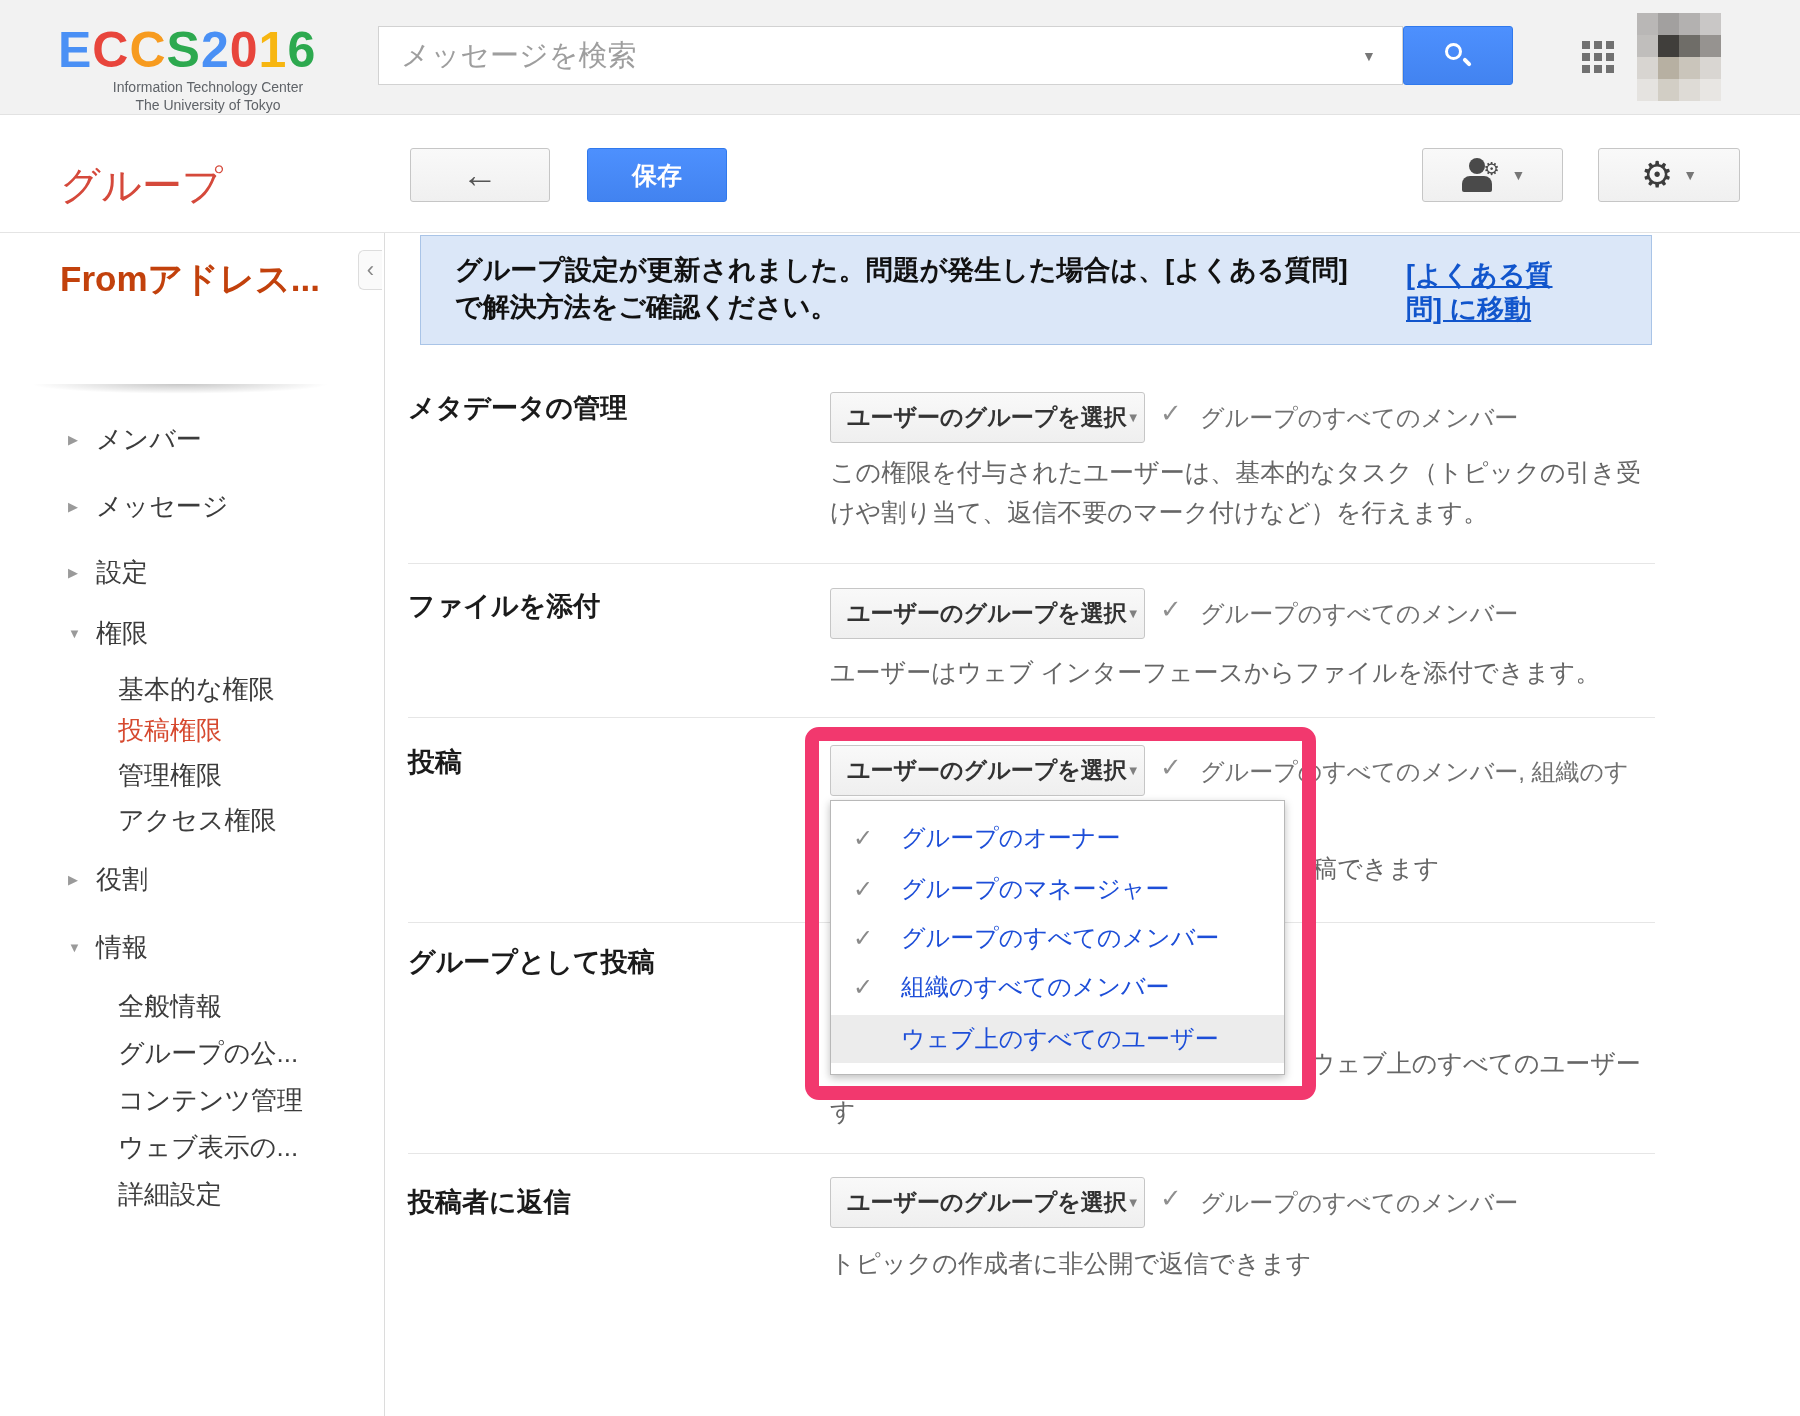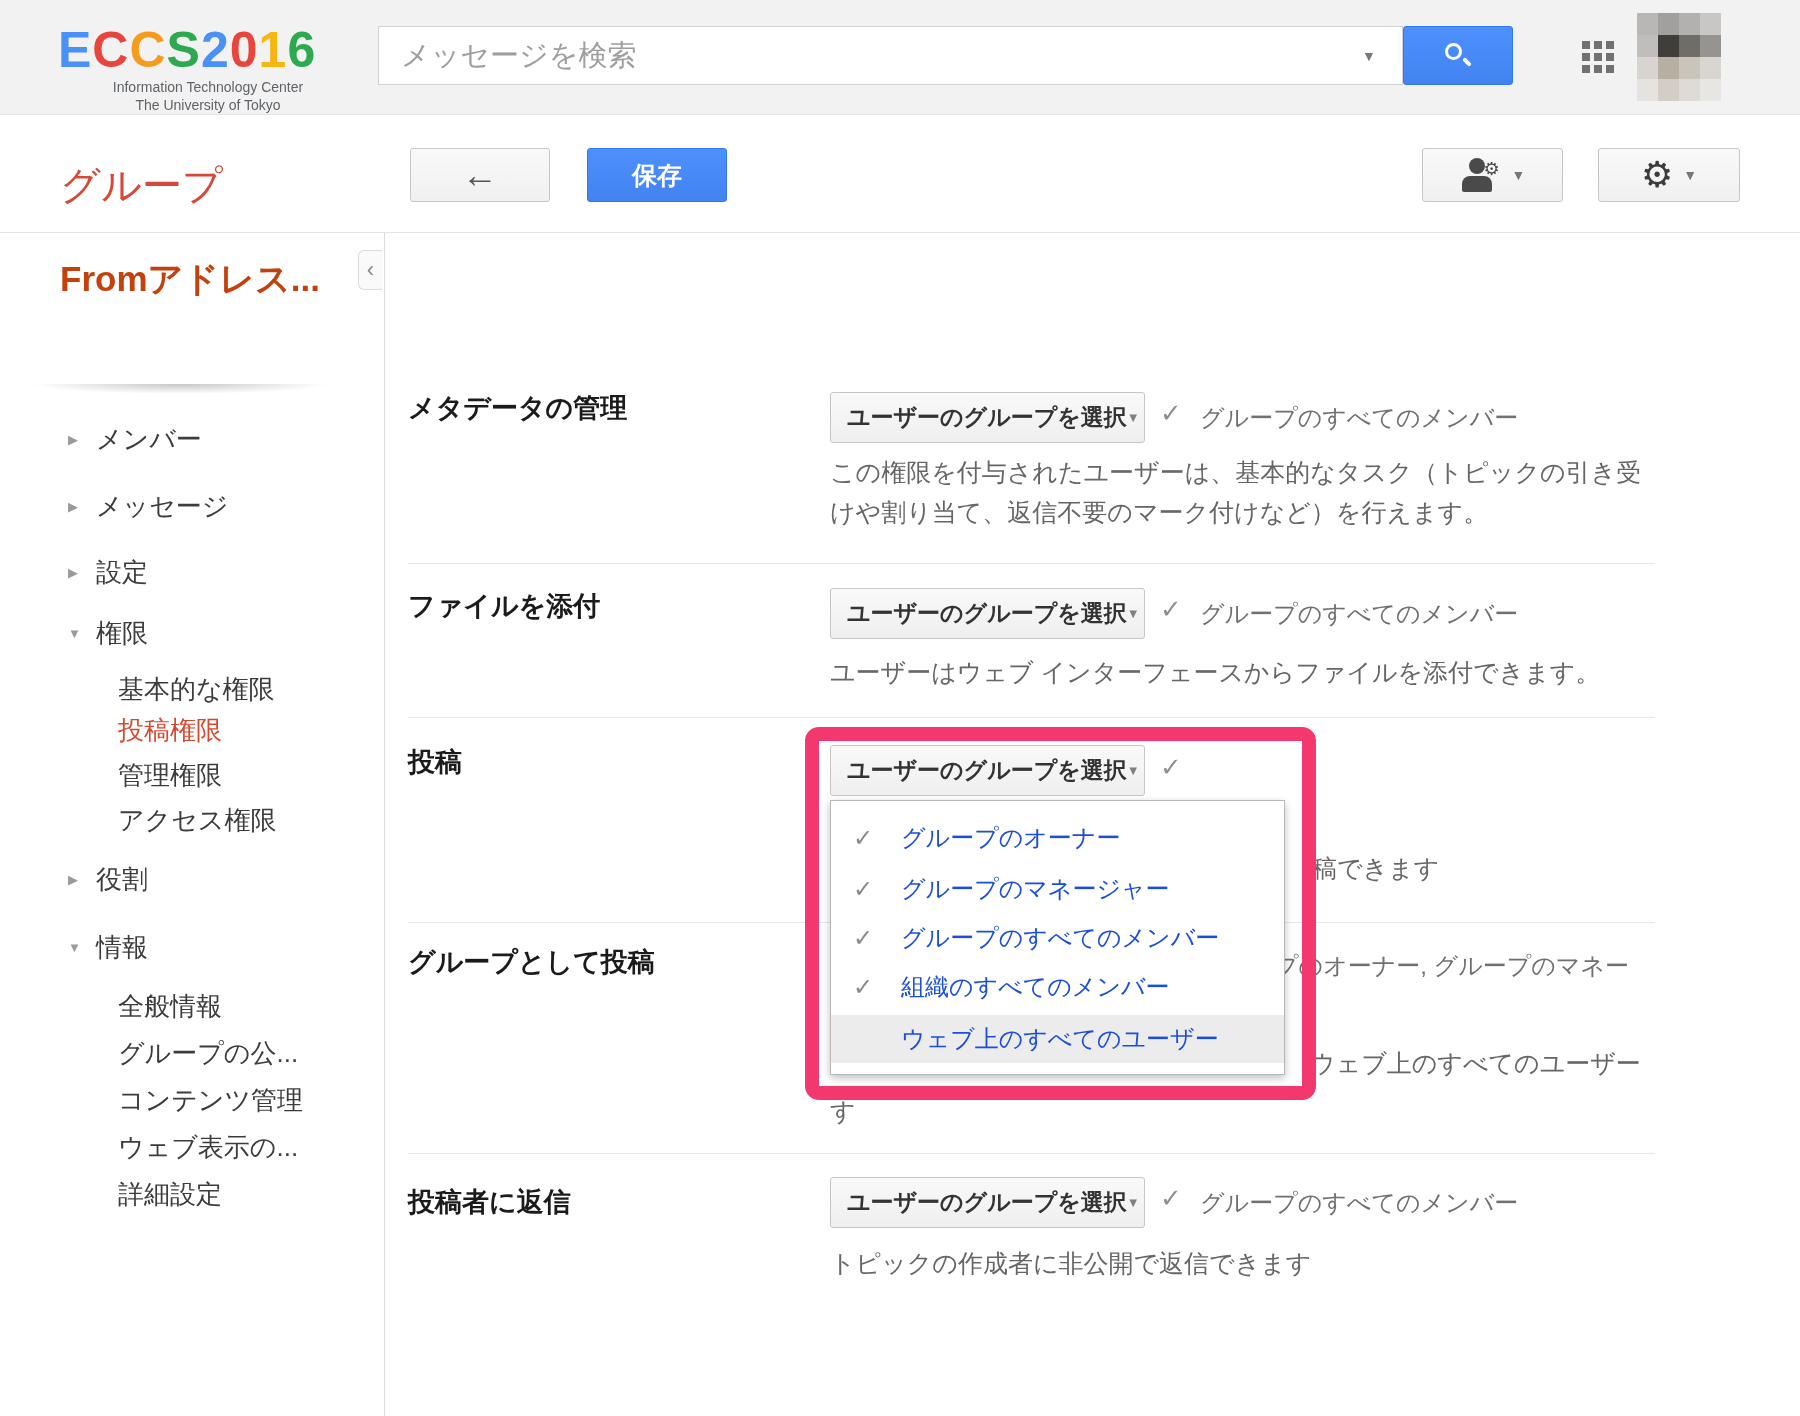--- a/index.html
+++ b/index.html
@@ -201,20 +201,30 @@
   <div class="snav l2" style="top:1083px">
       <span>コンテンツ管理</span>
     </div>
   <div class="snav l2" style="top:1130px">
       <span>ウェブ表示の...</span>
     </div>
   <div class="snav l2" style="top:1177px">
       <span>詳細設定</span>
     </div>
 
+  <div class="abs banner">
+    <div class="banner-text">
+      <div>グループ設定が更新されました。問題が発生した場合は、[よくある質問]</div>
+      <div>で解決方法をご確認ください。</div>
+    </div>
+    <div class="banner-link">
+      <div>[よくある質</div>
+      <div>問] に移動</div>
+    </div>
+  </div>
 
   <div class="abs rowlabel" style="left:408px;top:390px">メタデータの管理</div>
   <div class="abs ddbtn" style="left:830px;top:392px">
     <span class="ddlabel">ユーザーのグループを選択</span>
     <span class="caret">▼</span>
   </div>
   <span class="abs check" style="left:1160px;top:398px">✓</span>
   <span class="abs seltxt" style="left:1200px;top:402px">グループのすべてのメンバー</span>
   <div class="abs desc" style="left:830px;top:452px">
     <div>この権限を付与されたユーザーは、基本的なタスク（トピックの引き受</div>
@@ -231,27 +241,27 @@
   <span class="abs seltxt" style="left:1200px;top:598px">グループのすべてのメンバー</span>
   <div class="abs desc" style="left:830px;top:652px">ユーザーはウェブ インターフェースからファイルを添付できます。</div>
   <div class="abs hr" style="top:717px"></div>
 
   <div class="abs rowlabel" style="left:408px;top:744px">投稿</div>
   <div class="abs ddbtn" style="left:830px;top:745px">
     <span class="ddlabel">ユーザーのグループを選択</span>
     <span class="caret">▼</span>
   </div>
   <span class="abs check" style="left:1160px;top:752px">✓</span>
+  <div class="abs clipbox" style="left:1200px;top:756px;width:458px;height:34px">
+    <span class="seltxt">グループのすべてのメンバー, 組織のす</span>
+  </div>
   <span class="abs desc" style="left:1312px;top:851px;line-height:34px">稿できます</span>
   <div class="abs hr" style="top:922px"></div>
 
   <div class="abs rowlabel" style="left:408px;top:944px">グループとして投稿</div>
-  <div class="abs clipbox" style="left:1274px;top:950px;width:384px;height:34px">
-    <span class="seltxt">プのオーナー, グループのマネー</span>
-  </div>
   <span class="abs desc" style="left:1310px;top:1046px;line-height:34px">ウェブ上のすべてのユーザー</span>
   <span class="abs desc" style="left:830px;top:1094px;line-height:34px">す</span>
   <div class="abs hr" style="top:1153px"></div>
 
   <div class="abs menu">
     <div class="mitem" style="top:14px">
         <span class="mcheck">✓</span>
         <span class="mlabel">グループのオーナー</span>
       </div>
     <div class="mitem" style="top:65px">

